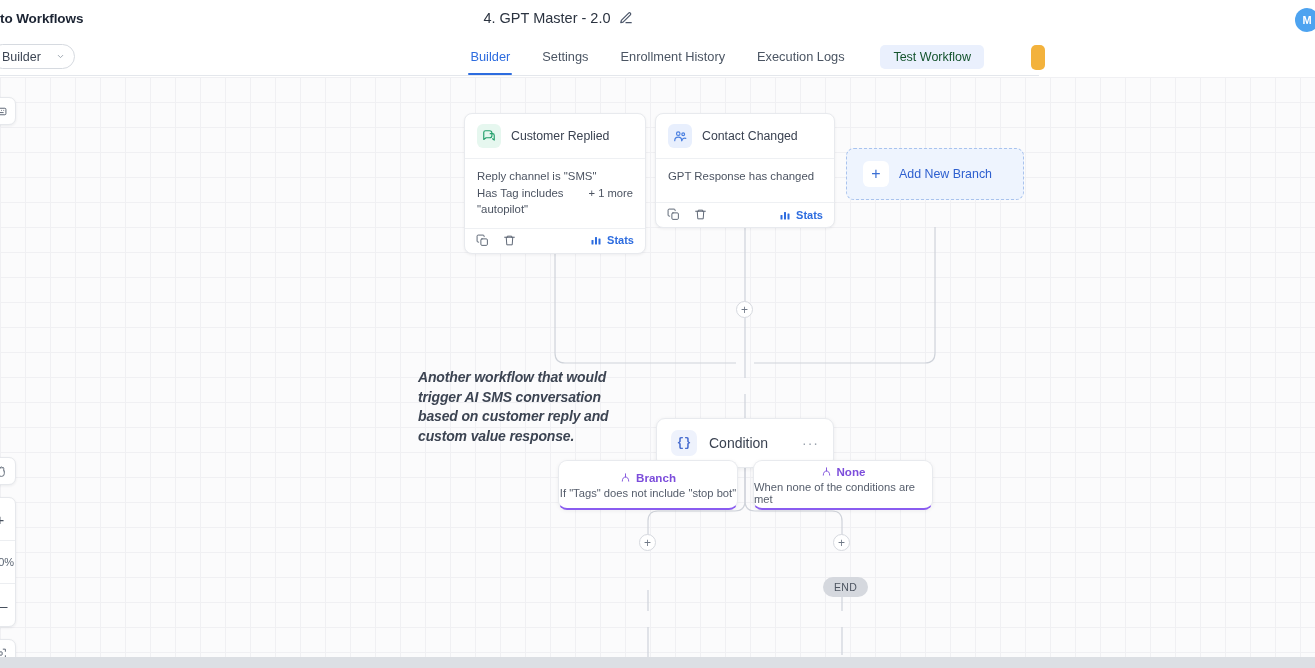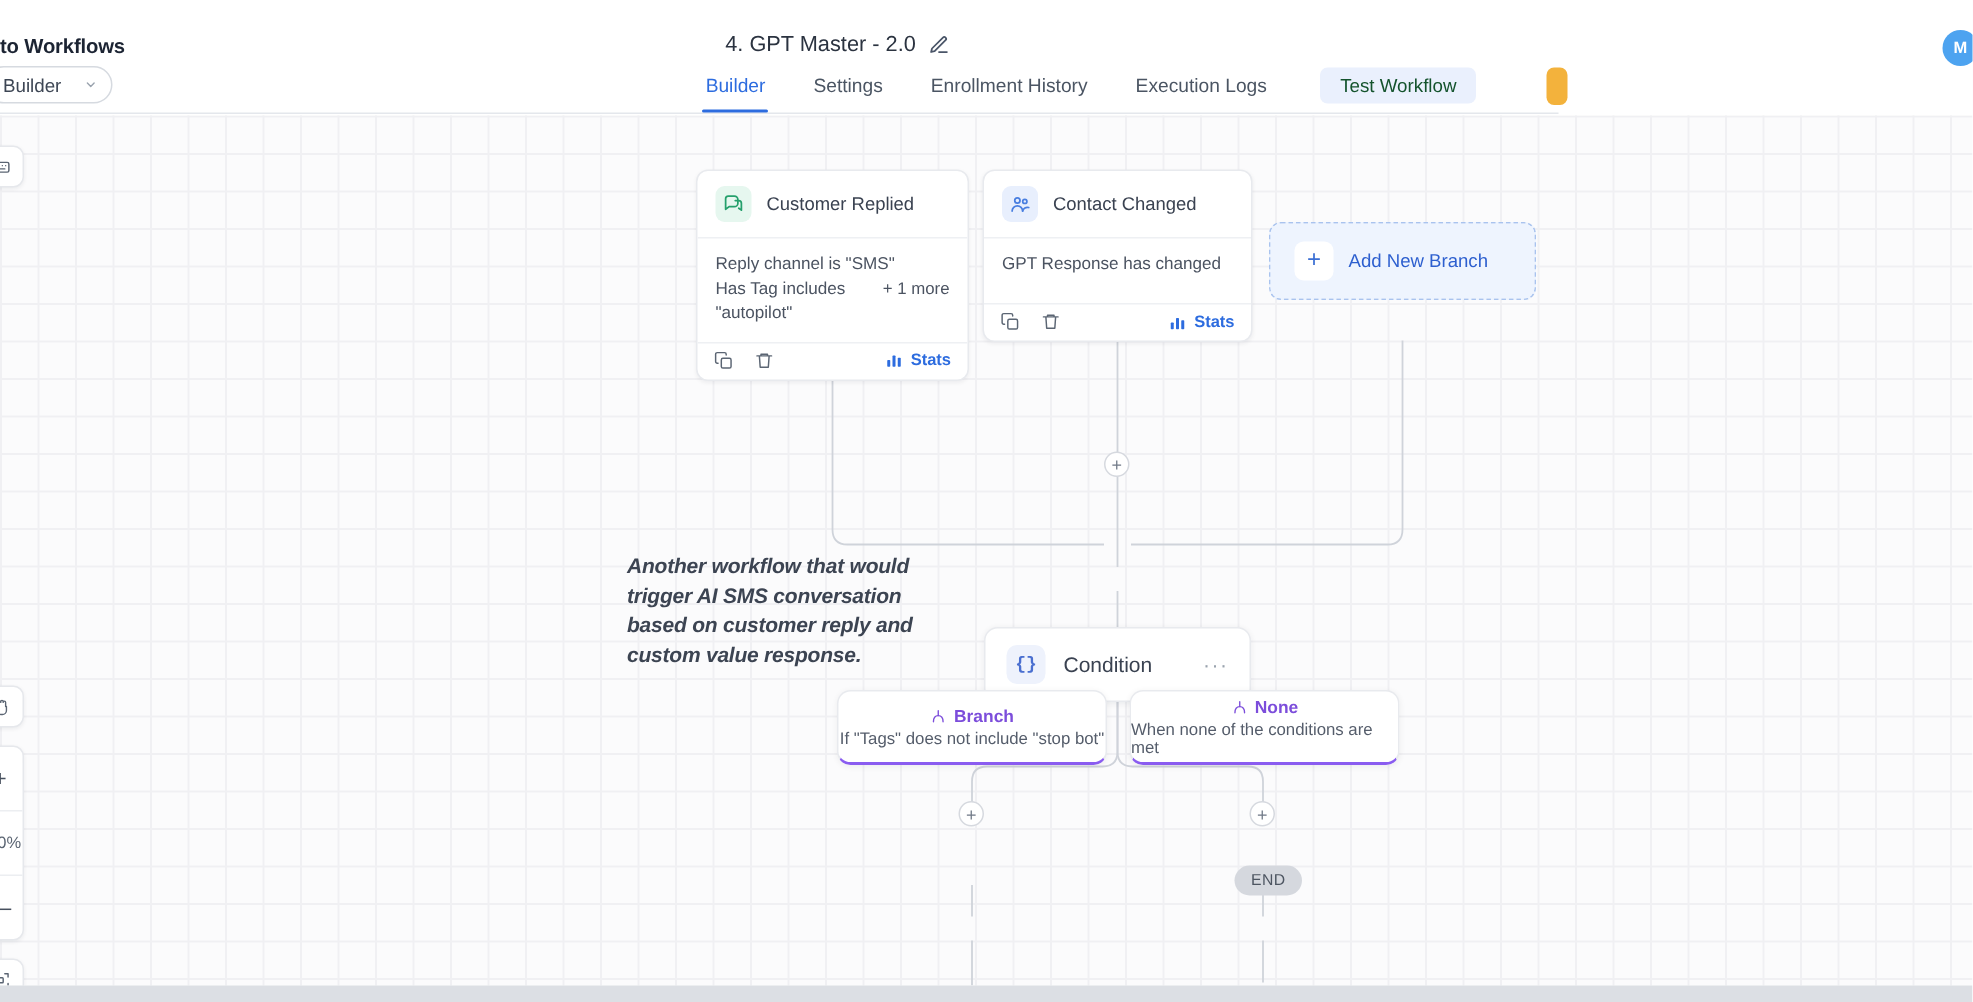--- a/index.html
+++ b/index.html
@@ -12,21 +12,20 @@
   }
 
   #app { position: relative; width: 1315px; height: 668px; }
 
   
   .topbar {
     position: absolute; top: 0; left: 0; width: 1315px; height: 38px;
     background: #fff;
     display: flex; align-items: center;
     z-index: 40;
-    margin-top: 12px;
   }
   .breadcrumb {
     position: absolute; left: 0px; top: 11px;
     font-size: 13.5px; font-weight: 700; color: #1c2433;
     letter-spacing: -0.1px;
     white-space: nowrap;
   }
   .title-wrap {
     position: absolute; left: 0; top: 10px; width: 1116px;
     display: flex; justify-content: center; align-items: center; gap: 8px;

